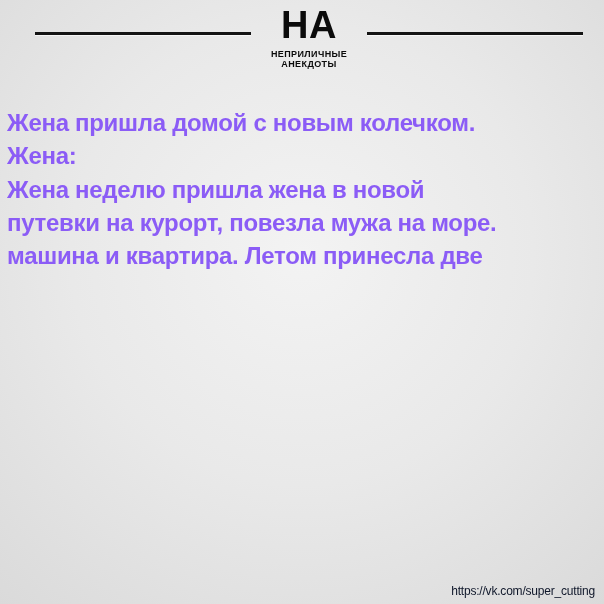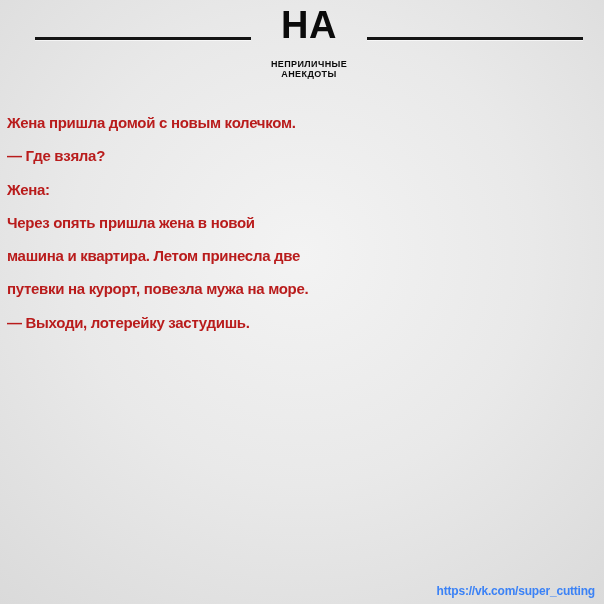--- a/index.html
+++ b/index.html
@@ -47,44 +47,44 @@
     font-weight: 700;
     line-height: 34px;
     letter-spacing: 0.5px;
   }
   .logo-sub {
     font-size: 9px;
     font-weight: 700;
     line-height: 9.5px;
     letter-spacing: 0.4px;
     text-align: center;
-    margin-top: 18px;
+    margin-top: 8px;
   }
   
   .joke {
     position: absolute;
     top: 106px;
     left: 7px;
     right: 0;
-    color: #b91c1c;
-    font-size: 15px;
+    color: #8b5cf6;
+    font-size: 24px;
     font-weight: 700;
     line-height: 33.3px;
     letter-spacing: -0.3px;
   }
   .joke-line { white-space: nowrap; }
   
   .footer-url {
     position: absolute;
     right: 9px;
     bottom: 6px;
     font-size: 12px;
-    font-weight: 700;
+    font-weight: 400;
     letter-spacing: -0.2px;
-    color: #3b82f6;
+    color: #0f172a;
   }
 </style>
 </head>
 <body>
 
 <div class="card">
 
   <div class="header">
     <div class="rule"></div>
     <div class="logo">
@@ -92,23 +92,21 @@
       <div class="logo-sub">
         <div>НЕПРИЛИЧНЫЕ</div>
         <div>АНЕКДОТЫ</div>
       </div>
     </div>
     <div class="rule"></div>
   </div>
 
   <div class="joke">
     <div class="joke-line">Жена пришла домой с новым колечком.</div>
-    <div class="joke-line">— Где взяла?</div>
     <div class="joke-line">Жена:</div>
-    <div class="joke-line">Через опять пришла жена в новой</div>
+    <div class="joke-line">Жена неделю пришла жена в новой</div>
+    <div class="joke-line">путевки на курорт, повезла мужа на море.</div>
     <div class="joke-line">машина и квартира. Летом принесла две</div>
-    <div class="joke-line">путевки на курорт, повезла мужа на море.</div>
-    <div class="joke-line">— Выходи, лотерейку застудишь.</div>
   </div>
 
   <div class="footer-url">https://vk.com/super_cutting</div>
 
 </div>
 
 </body></html>

